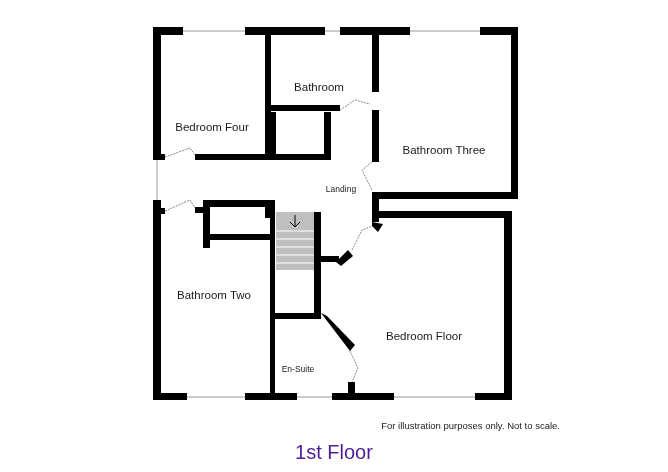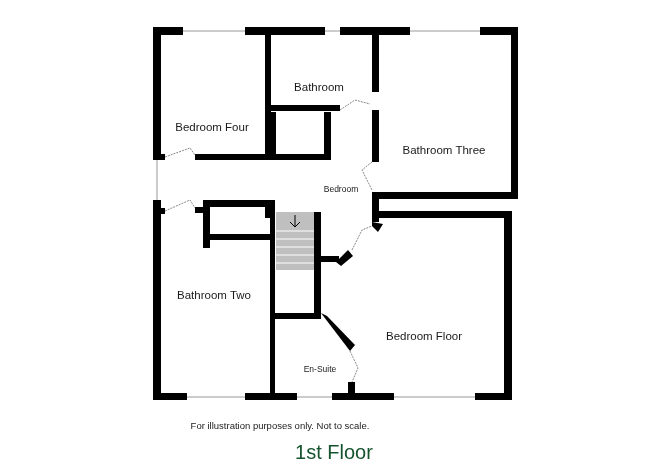--- a/index.html
+++ b/index.html
@@ -1,21 +1,21 @@
 <!DOCTYPE html>
 <html><head>
 <meta charset="utf-8">
 <style>
   html, body { margin:0; padding:0; background:#ffffff; }
   body { width:668px; height:472px; position:relative; overflow:hidden; font-family:"Liberation Sans", sans-serif; }
   svg { position:absolute; left:0; top:0; }
   .room-label { position:absolute; font-weight:normal; color:#1a1a1a; font-size:11.5px; white-space:nowrap; transform:translate(-50%,-50%); }
   .room-label.small { font-size:8.5px; }
-  .disclaimer { position:absolute; left:0; width:560px; top:420px; text-align:center; font-size:9.5px; color:#222; }
-  .floor-title { position:absolute; left:0; width:668px; top:441px; text-align:center; font-size:20px; color:#14532d; }
+  .disclaimer { position:absolute; left:0; width:560px; top:420px; text-align:right; font-size:9.5px; color:#222; }
+  .floor-title { position:absolute; left:0; width:668px; top:441px; text-align:center; font-size:20px; color:#4c1d95; }
 </style>
 </head>
 <body>
 
 <svg width="668" height="472" viewBox="0 0 668 472">
   <g fill="#000">
 
     <rect x="153" y="27" width="30" height="8"></rect>
     <rect x="245" y="27" width="80" height="8"></rect>
     <rect x="340" y="27" width="70" height="8"></rect>
@@ -99,19 +99,19 @@
     <line x1="157" y1="160" x2="157" y2="200"></line>
     <line x1="187" y1="397" x2="245" y2="397"></line>
     <line x1="297" y1="397" x2="332" y2="397"></line>
     <line x1="394" y1="397" x2="475" y2="397"></line>
   </g>
 </svg>
 
 <div class="room-label" style="left:212px;top:127px">Bedroom Four</div>
 <div class="room-label" style="left:319px;top:87px">Bathroom</div>
 <div class="room-label" style="left:444px;top:150px">Bathroom Three</div>
-<div class="room-label small" style="left:341px;top:189px">Bedroom</div>
+<div class="room-label small" style="left:341px;top:189px">Landing</div>
 <div class="room-label" style="left:214px;top:295px">Bathroom Two</div>
 <div class="room-label" style="left:424px;top:336px">Bedroom Floor</div>
-<div class="room-label small" style="left:320px;top:369px">En-Suite</div>
+<div class="room-label small" style="left:298px;top:369px">En-Suite</div>
 
 <div class="disclaimer">For illustration purposes only. Not to scale.</div>
 <div class="floor-title">1st Floor</div>
 
 </body></html>

